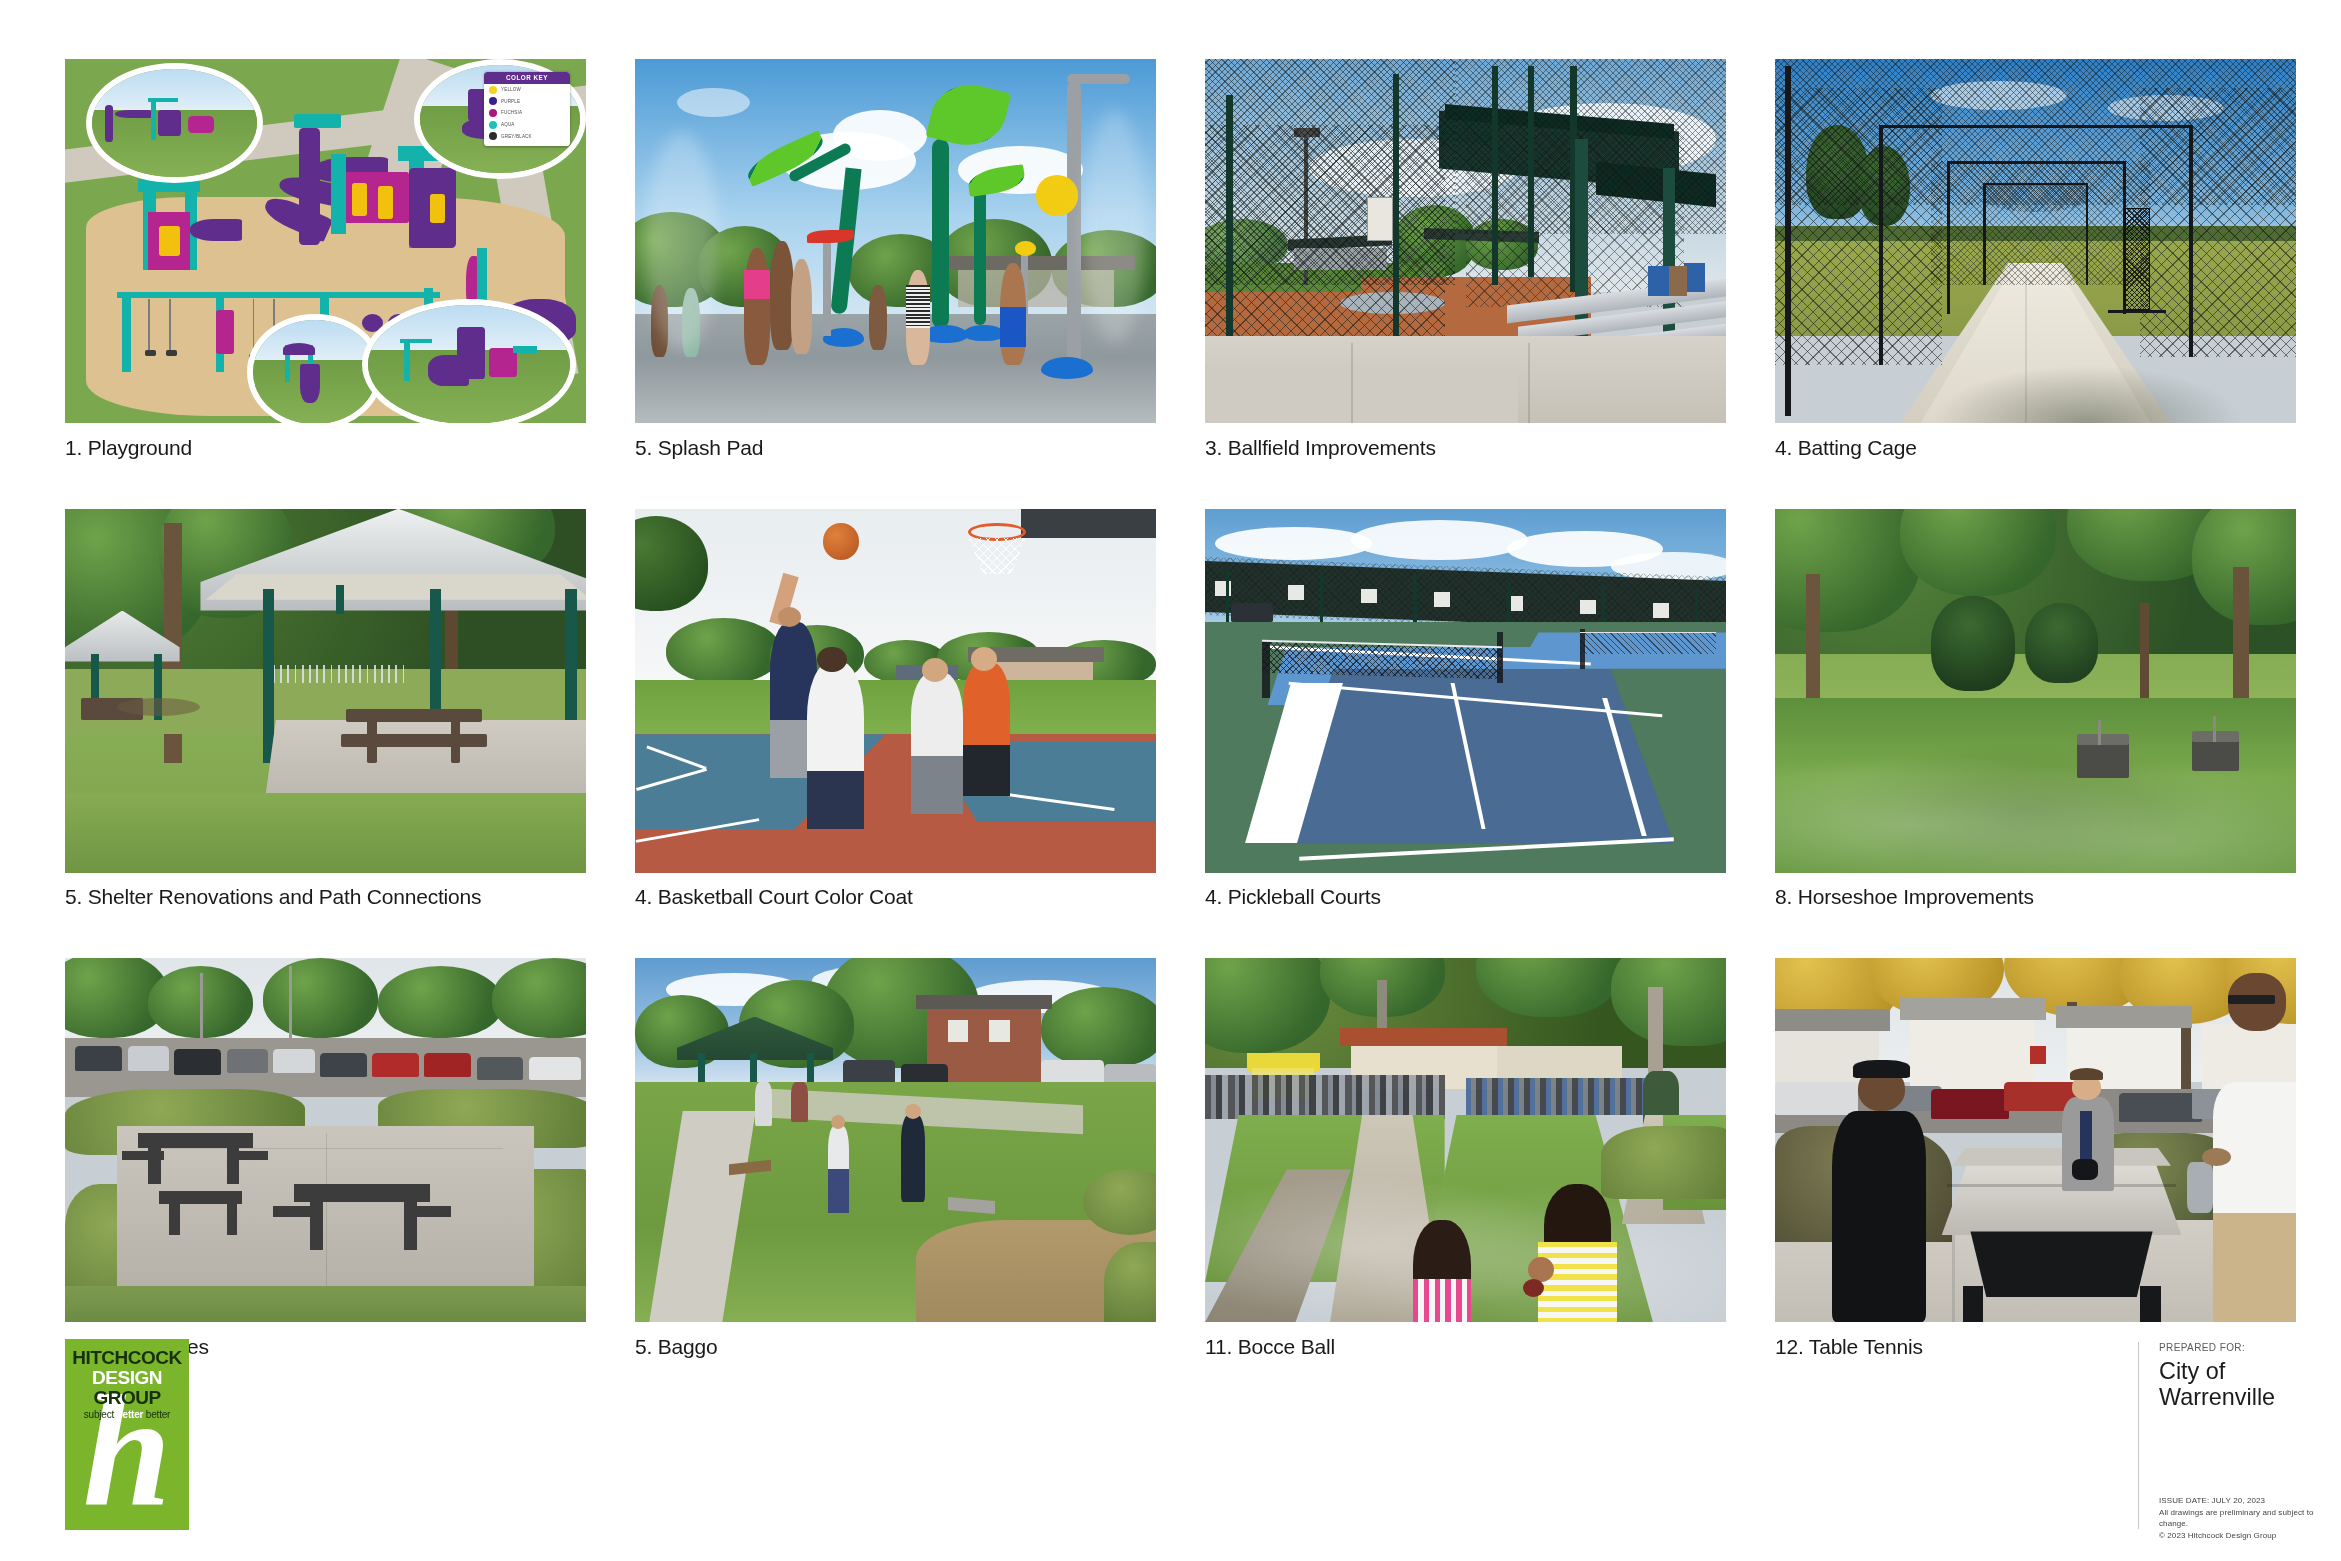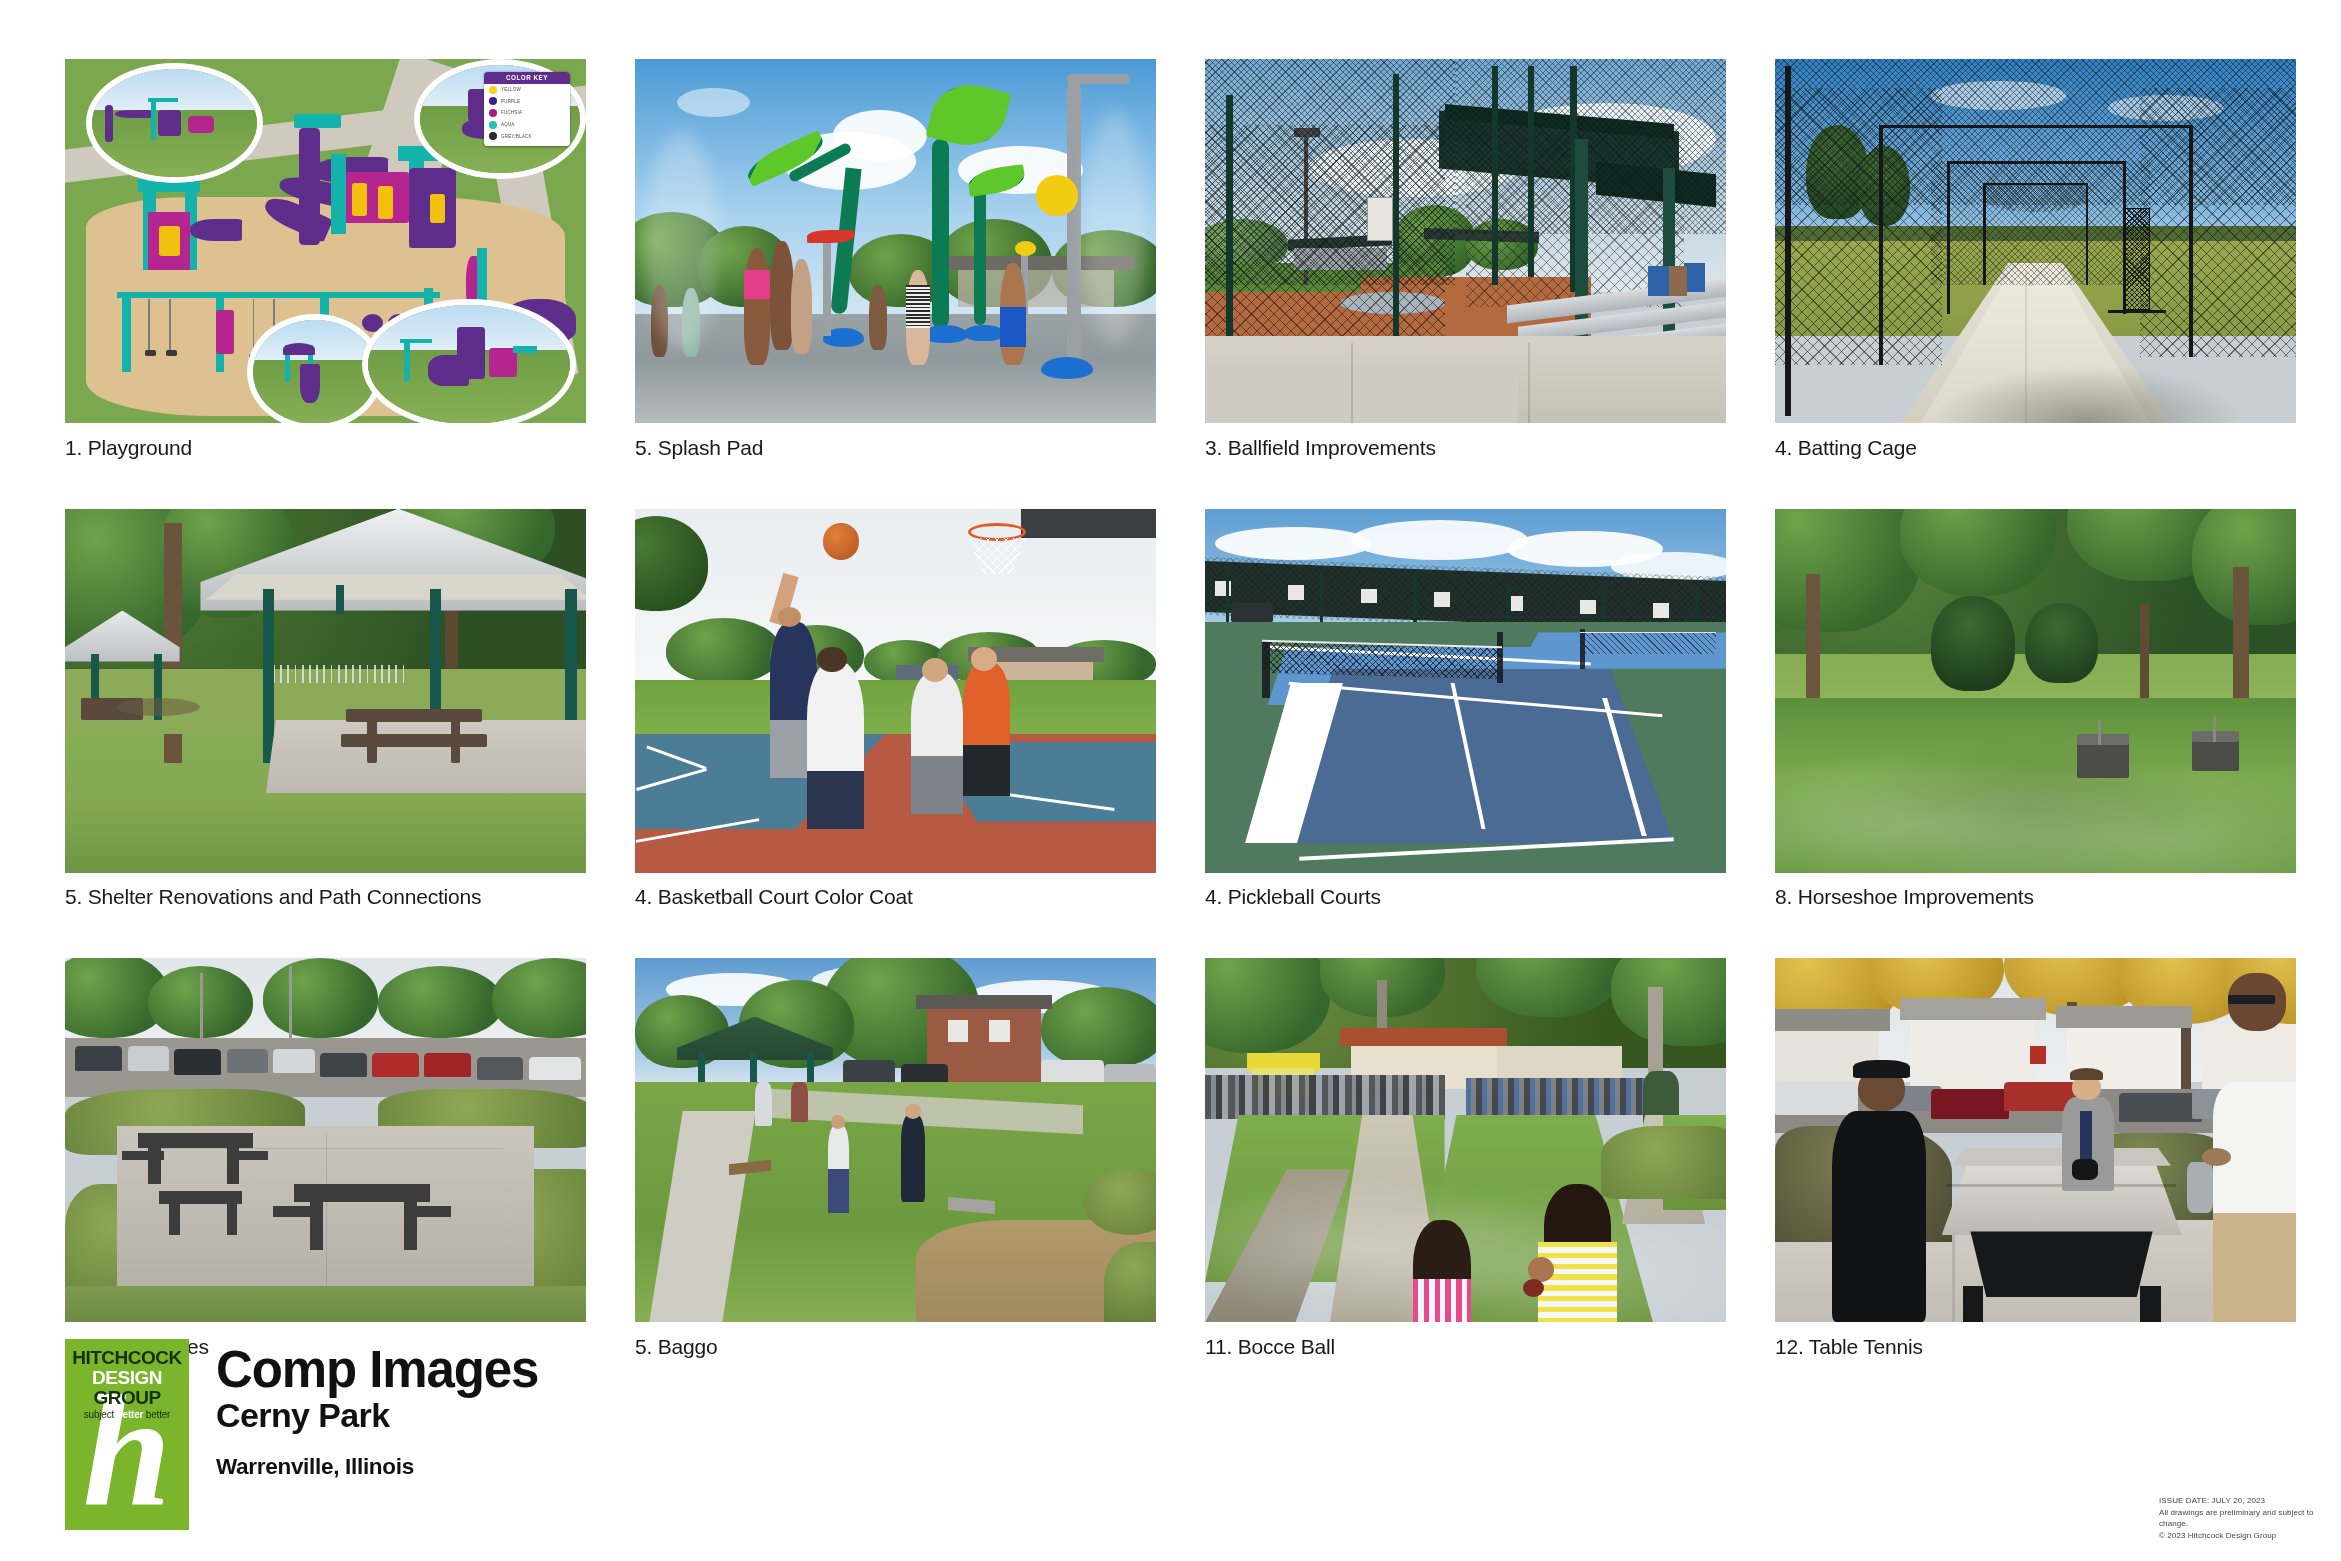--- a/index.html
+++ b/index.html
@@ -928,26 +928,28 @@
   </div>
 
   <div class="logo-box">
     <div class="logo-h">h</div>
     <div class="logo-l1">HITCHCOCK</div>
     <div class="logo-l2">DESIGN</div>
     <div class="logo-l3">GROUP</div>
     <div class="logo-tag"><span>subject </span><b>better</b><span> better</span></div>
   </div>
 
-  <div class="title-block">
-    <div class="title-main">Comp Images</div>
-    <div class="title-sub">Cerny Park</div>
-    <div class="title-loc">Warrenville, Illinois</div>
+
+  <div class="prepared">
+    <div class="prep-label">PREPARED FOR:</div>
+    <div class="prep-name">
+      <div>City of</div>
+      <div>Warrenville</div>
+    </div>
   </div>
-
 
   <div class="issue">
     <div>ISSUE DATE: JULY 20, 2023</div>
     <div>All drawings are preliminary and subject to change.</div>
     <div>© 2023 Hitchcock Design Group</div>
   </div>
 
 </div>
 
 

